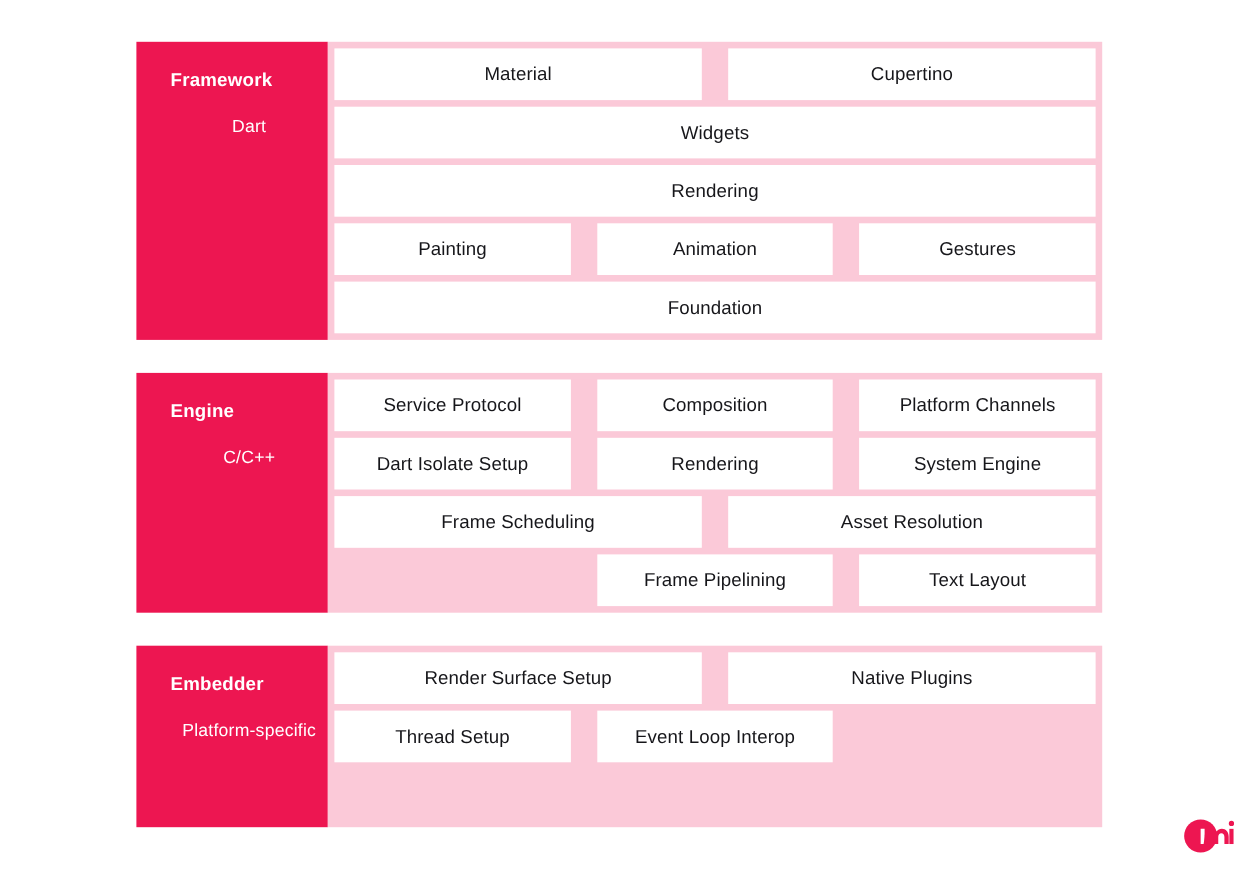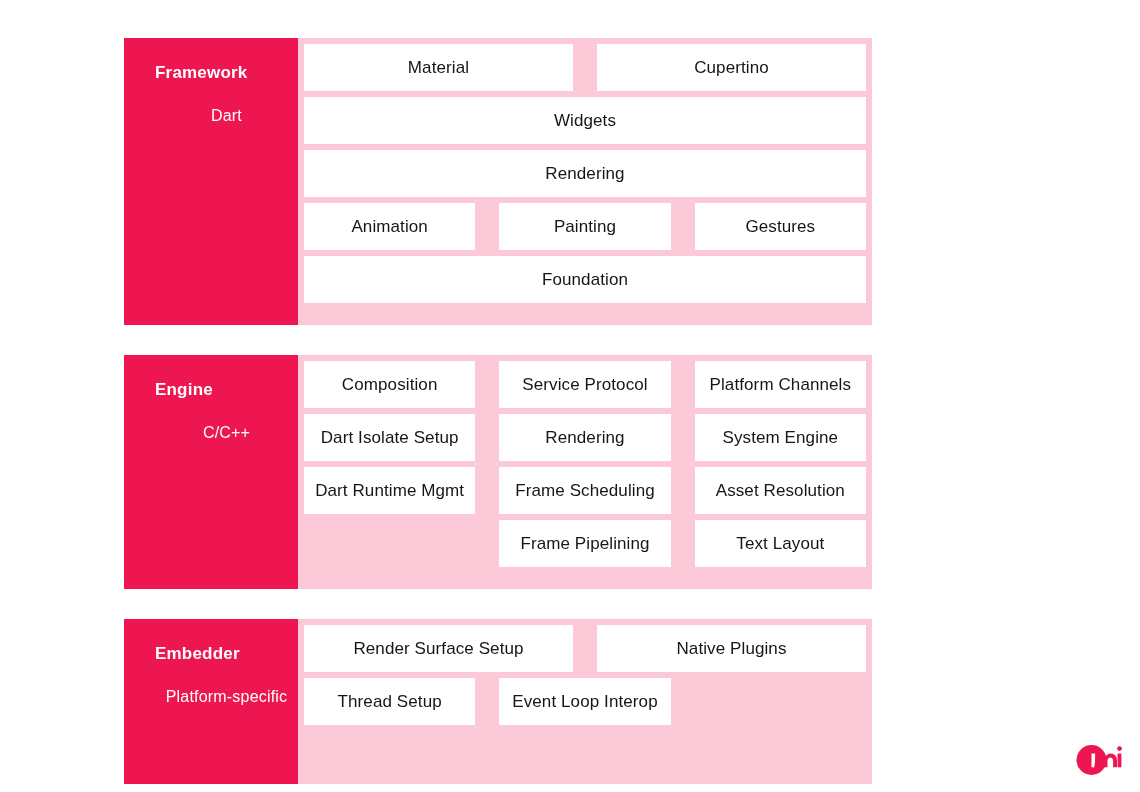--- a/index.html
+++ b/index.html
@@ -12,21 +12,21 @@
     background: #ffffff;
     font-family: "Liberation Sans", sans-serif;
     overflow: hidden;
     position: relative;
   }
 
   #diagram {
     position: absolute;
     left: 124px;
     top: 38px;
-    width: 748px;
+    width: 878px;
   }
 
   .layer {
     display: flex;
     align-items: stretch;
     margin-bottom: 30px;
   }
   .layer:last-of-type { margin-bottom: 0; }
 
   
@@ -61,21 +61,21 @@
     padding: 6px;
     display: flex;
     flex-direction: column;
   }
 
   .grid-row {
     display: flex;
     margin-bottom: 6px;
     gap: 18px;
   }
-  .grid-row:last-child { margin-bottom: 16px; }
+  .grid-row:last-child { margin-bottom: 0; }
 
   .cell {
     background: #ffffff;
     color: #16161a;
     box-sizing: border-box;
     height: 47px;
     display: flex;
     align-items: center;
     justify-content: center;
     font-size: 17px;
@@ -123,47 +123,46 @@
           <div class="cell">Material</div>
           <div class="cell">Cupertino</div>
         </div>
         <div class="grid-row">
           <div class="cell">Widgets</div>
         </div>
         <div class="grid-row">
           <div class="cell">Rendering</div>
         </div>
         <div class="grid-row">
+          <div class="cell">Painting</div>
           <div class="cell">Animation</div>
-          <div class="cell">Painting</div>
           <div class="cell">Gestures</div>
         </div>
         <div class="grid-row">
           <div class="cell">Foundation</div>
         </div>
       </div>
     </div>
     <div class="layer layer-engine">
       <div class="layer-label">
         <div class="layer-title">Engine</div>
         <div class="layer-sub">C/C++</div>
       </div>
       <div class="layer-grid">
         <div class="grid-row">
+          <div class="cell">Service Protocol</div>
           <div class="cell">Composition</div>
-          <div class="cell">Service Protocol</div>
           <div class="cell">Platform Channels</div>
         </div>
         <div class="grid-row">
           <div class="cell">Dart Isolate Setup</div>
           <div class="cell">Rendering</div>
           <div class="cell">System Engine</div>
         </div>
         <div class="grid-row">
-          <div class="cell">Dart Runtime Mgmt</div>
           <div class="cell">Frame Scheduling</div>
           <div class="cell">Asset Resolution</div>
         </div>
         <div class="grid-row">
           <div class="cell empty"></div>
           <div class="cell">Frame Pipelining</div>
           <div class="cell">Text Layout</div>
         </div>
       </div>
     </div>

